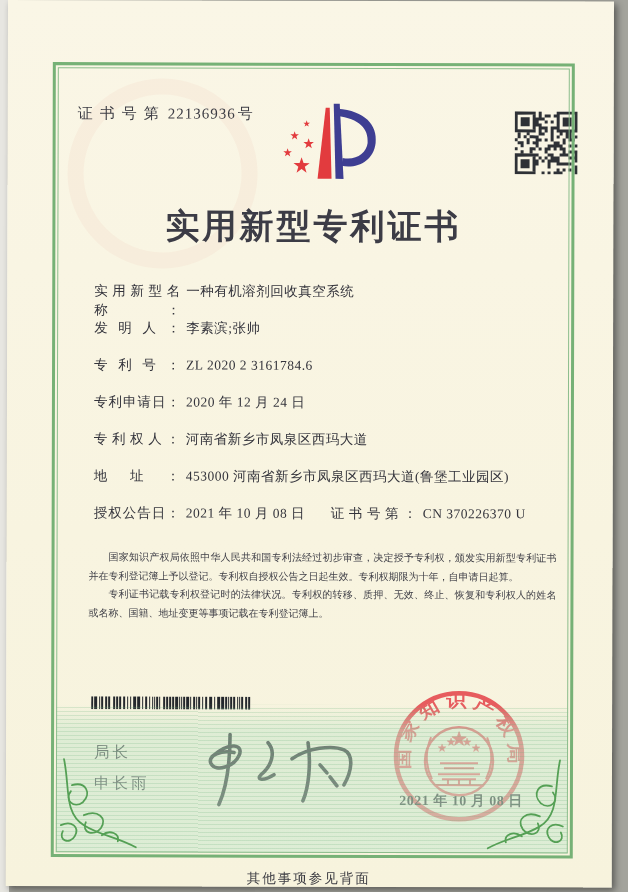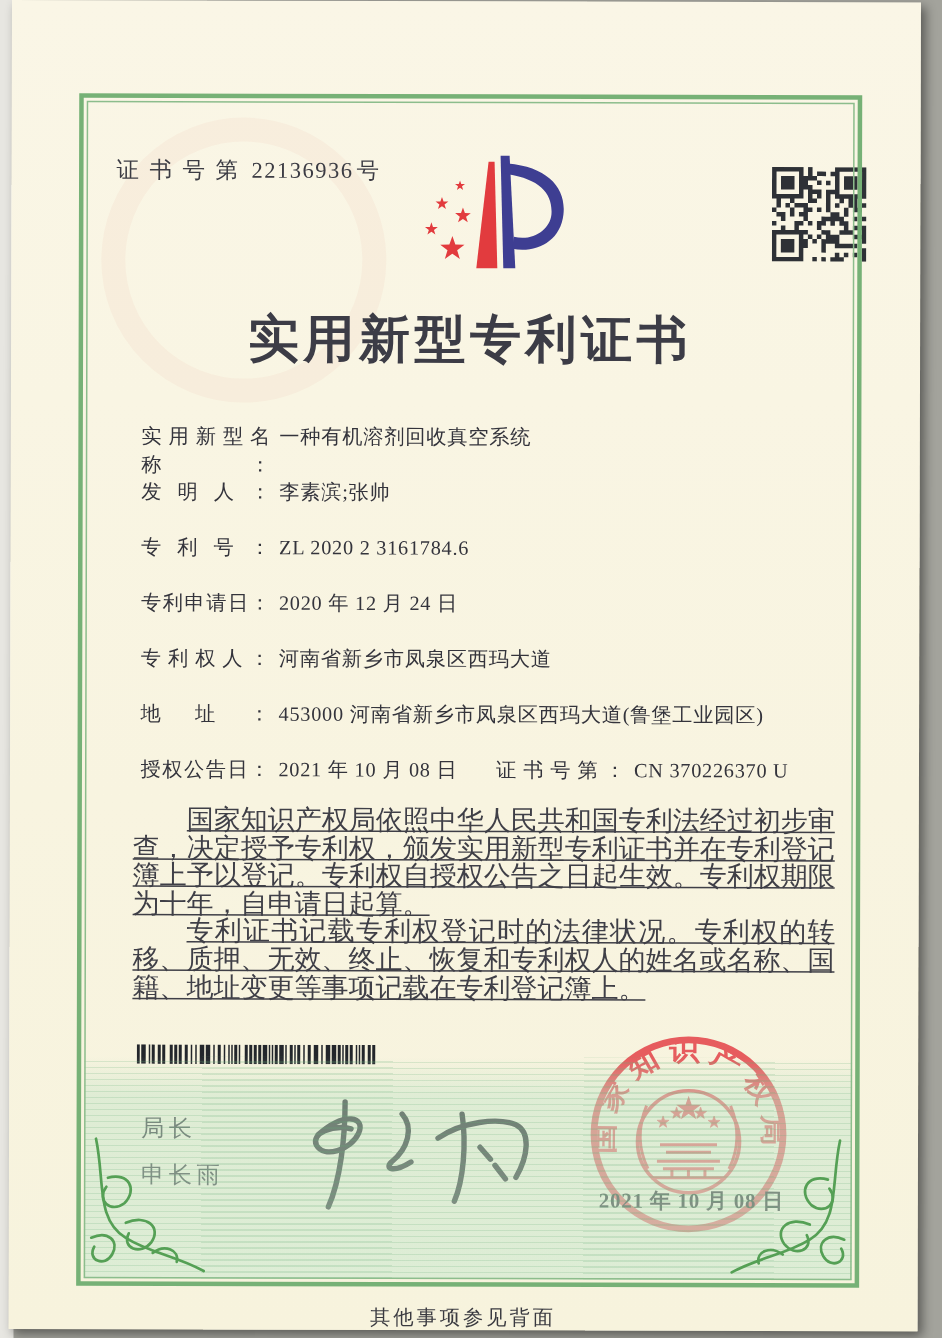--- a/index.html
+++ b/index.html
@@ -16,21 +16,21 @@
   .cert-no .cjk{letter-spacing:7px;}
   .cert-no .num{letter-spacing:1px;padding:0 2px;}
   .logo{position:absolute;left:272px;top:100px;}
   .qr{position:absolute;left:507px;top:110px;}
   .title{position:absolute;left:45px;top:203px;width:522px;text-align:center;font-size:34px;font-weight:700;color:#3c3c46;letter-spacing:3px;}
   .fields{position:absolute;left:87px;top:281px;width:470px;font-size:13.5px;color:#34343c;}
   .frow{position:relative;height:37px;line-height:19px;}
   .f-label{display:inline-block;width:86px;text-align:justify;text-align-last:justify;vertical-align:top;}
   .f-value{margin-left:6px;letter-spacing:.5px;text-align:center;}
   .pair2{position:absolute;left:237px;top:0;}
-  .paras{position:absolute;left:82px;top:537px;width:468px;font-size:18px;line-height:18.6px;color:#3f3f47;text-align:justify;text-decoration:underline;}
+  .paras{position:absolute;left:82px;top:548px;width:468px;font-size:10px;line-height:18.6px;color:#3f3f47;text-align:justify;}
   .paras p{margin:0;text-indent:2em;}
   .barcode{position:absolute;left:85px;top:696px;}
   .sig-title{position:absolute;left:88px;top:742px;font-size:15.5px;letter-spacing:3px;color:#26262c;}
   .sig-name{position:absolute;left:88px;top:773px;font-size:15.5px;letter-spacing:3px;color:#26262c;}
   .signature{position:absolute;left:190px;top:724px;}
   .seal{position:absolute;left:370px;top:678px;}
   .seal-date{position:absolute;left:370px;top:791px;width:170px;text-align:center;font-size:14px;font-weight:700;color:#1c1c20;letter-spacing:.5px;}
   .back-note{position:absolute;left:0;top:869px;width:606px;text-align:center;font-size:13.5px;color:#3a3a40;letter-spacing:2px;}
   .orn{position:absolute;}
   .orn.bl{left:2px;bottom:2px;}

